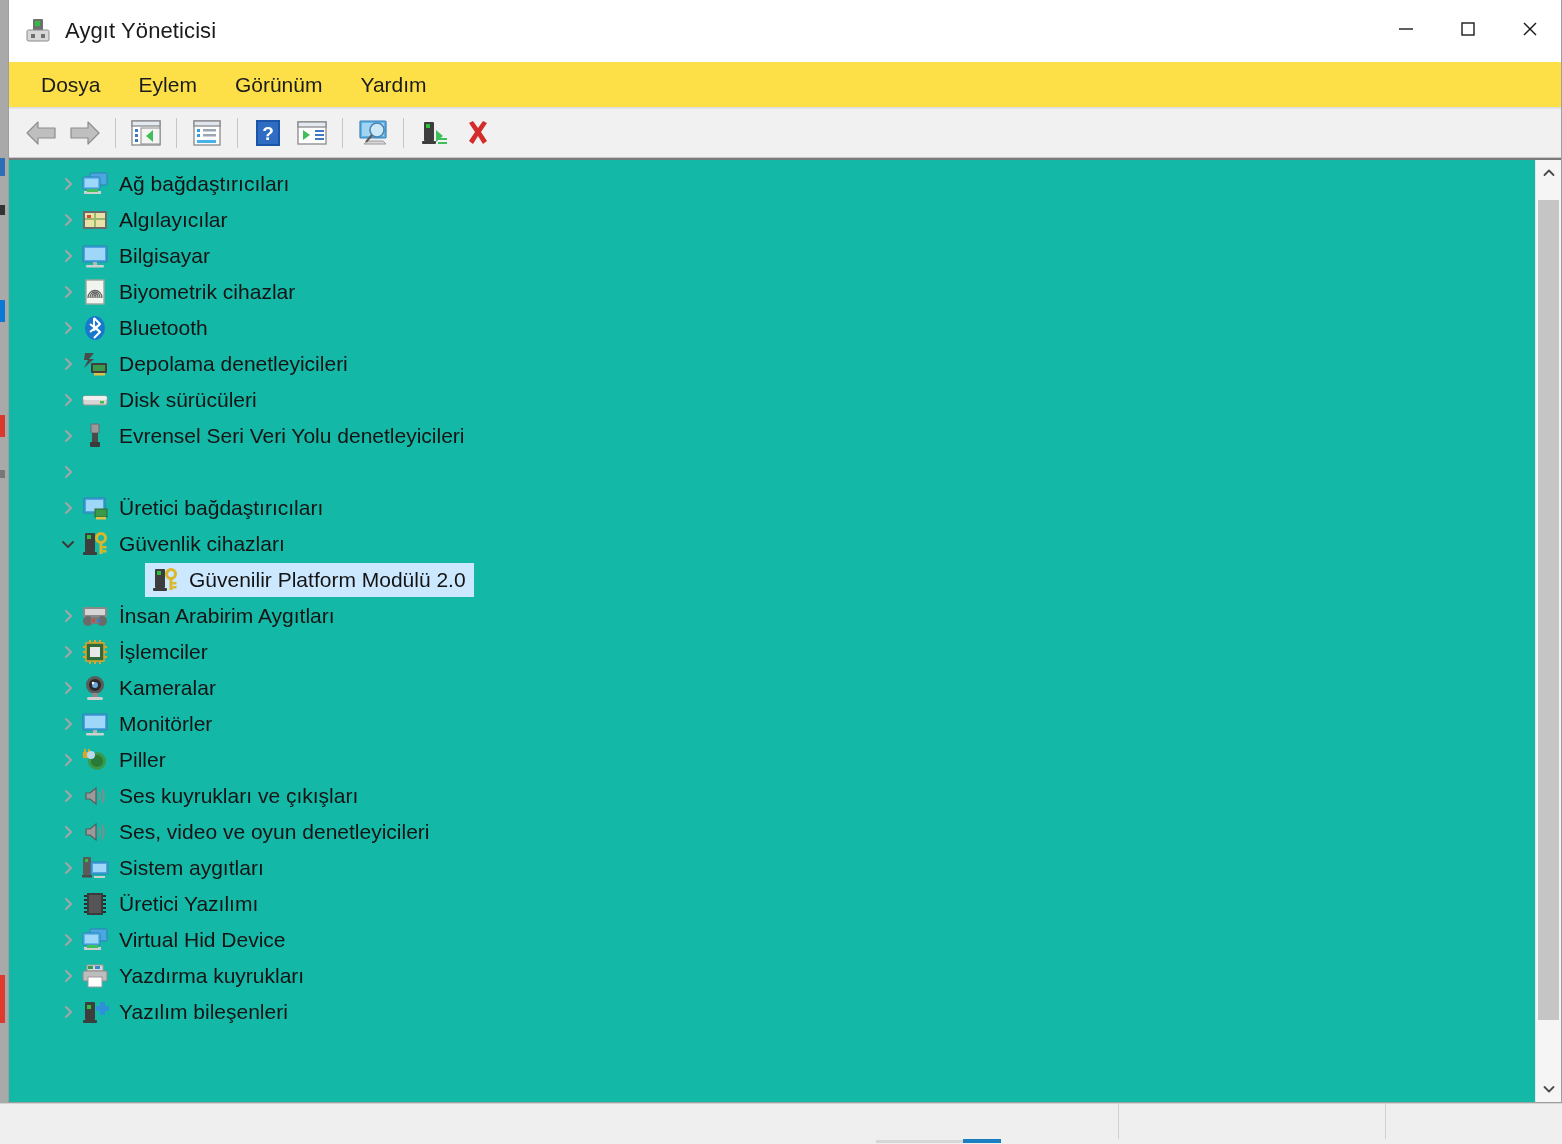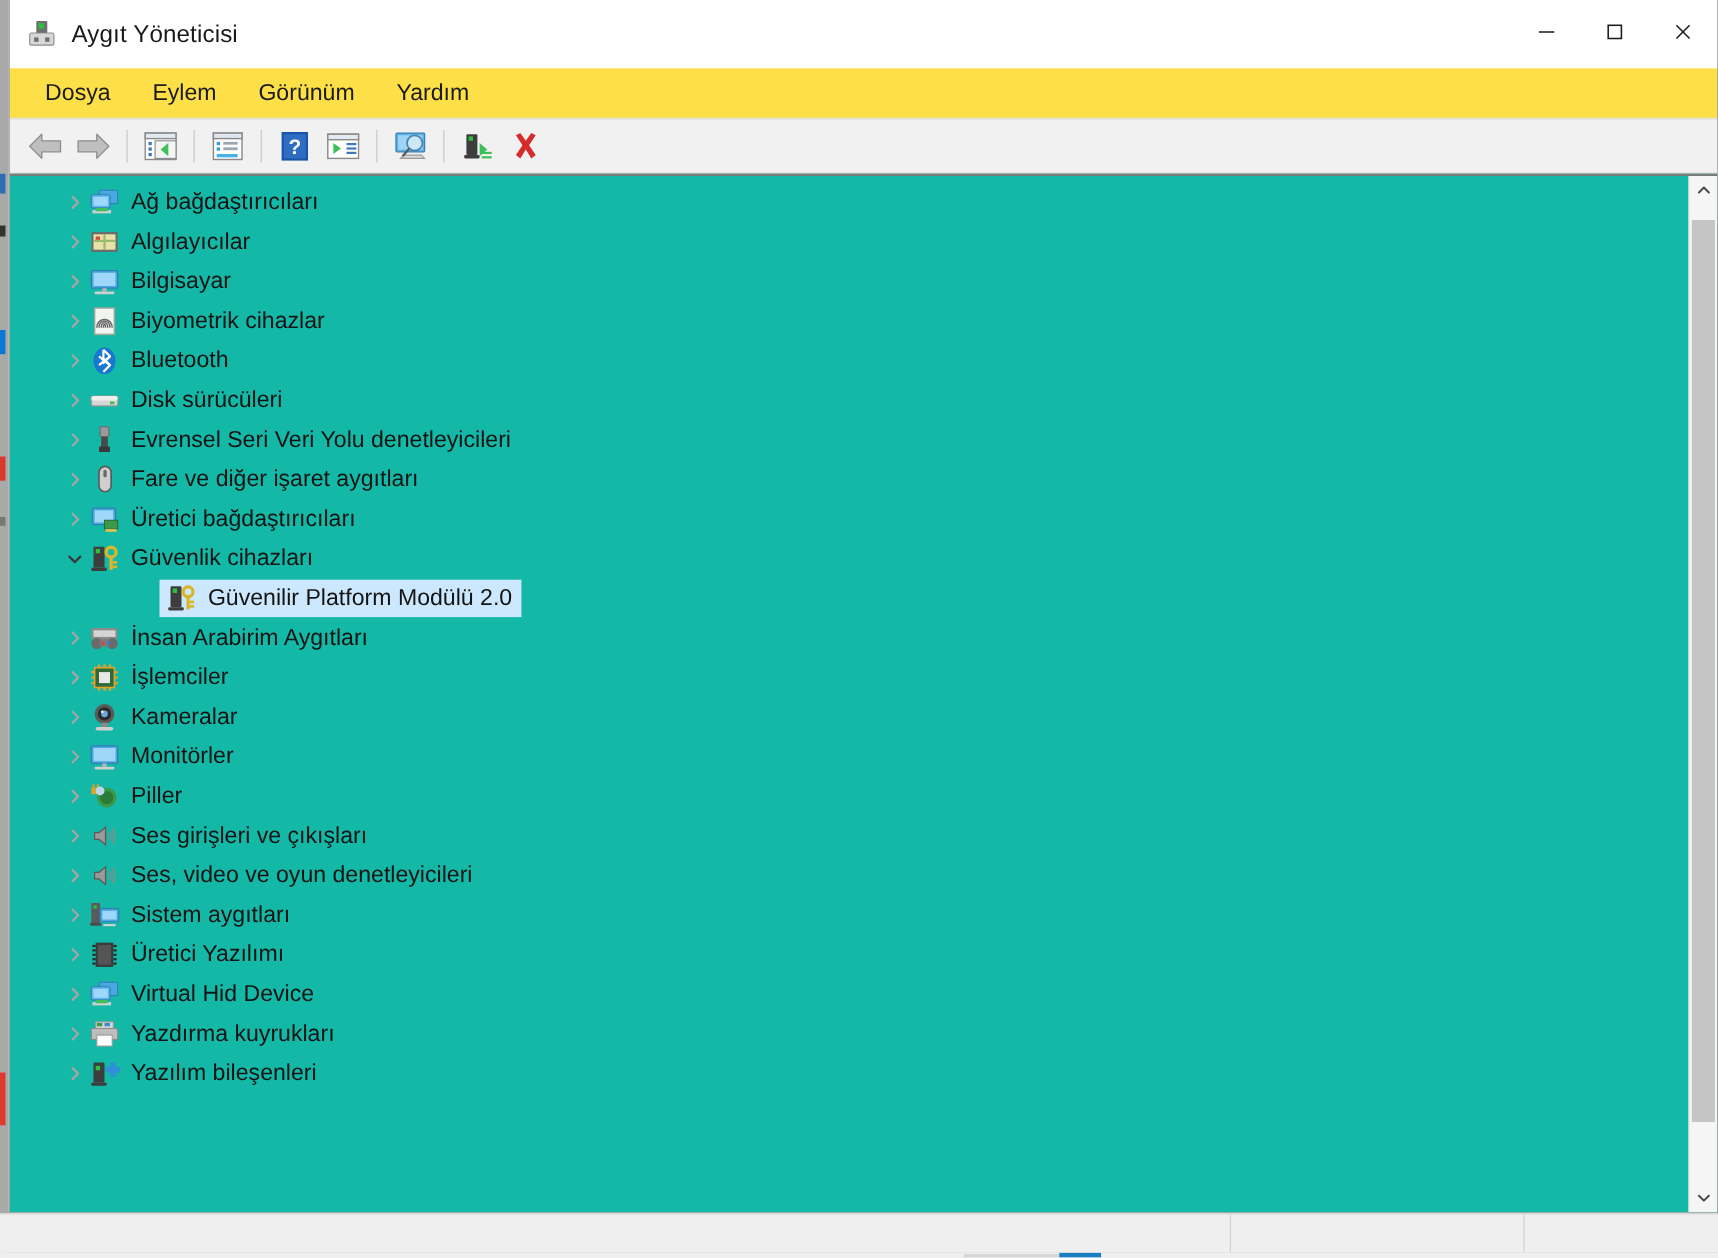--- a/index.html
+++ b/index.html
@@ -87,21 +87,21 @@
     overflow: hidden;
   }
   #tree {
     flex: 1 1 auto; position: relative; overflow: hidden;
     padding-top: 6px;
   }
   .row {
     height: 36px; display: flex; align-items: center;
     padding-left: 46px; cursor: default; white-space: nowrap;
   }
-  .row.child { padding-left: 72px; gap: 44px; }
+  .row.child { padding-left: 116px; }
   .chev {
     width: 26px; height: 26px; flex: 0 0 26px;
     display:flex; align-items:center; justify-content:center;
     color: #9a9a9a;
   }
   .chev svg { display:block; }
   .ricon { width: 28px; height: 28px; flex: 0 0 28px; margin-right: 10px; position: relative; }
   .rlabel { font-size: 21px; color: #141414; }
   .selwrap { display: flex; align-items: center; padding: 3px 8px 3px 0; }
   .row.selected .selwrap { background: #cce8ff; padding-left: 6px; margin-left: -6px; }
@@ -353,20 +353,36 @@
           </span>
         </div>
         <div class="row">
           <span class="chev">
             <svg width="16" height="16" viewBox="0 0 16 16">
               <path d="M6 3 L11 8 L6 13" fill="none" stroke="#a6a6a6" stroke-width="2" stroke-linecap="round" stroke-linejoin="round"></path>
             </svg>
           </span>
           <span class="selwrap">
             <span class="ricon"><svg width="28" height="28" viewBox="0 0 28 28">
+                <rect x="10" y="13" width="16" height="10" rx="1" fill="#3f3f3f"></rect>
+                <rect x="12" y="15" width="12" height="6" fill="#3a9a4a"></rect>
+                <rect x="13" y="23" width="11" height="2.5" fill="#e0c24a"></rect>
+                <path d="M4 3 L13 3 L8 9 L13 9 L3 18 L7 10 L3 10 Z" fill="#4a4a4a"></path>
+              </svg></span>
+            <span class="rlabel">Depolama denetleyicileri</span>
+          </span>
+        </div>
+        <div class="row">
+          <span class="chev">
+            <svg width="16" height="16" viewBox="0 0 16 16">
+              <path d="M6 3 L11 8 L6 13" fill="none" stroke="#a6a6a6" stroke-width="2" stroke-linecap="round" stroke-linejoin="round"></path>
+            </svg>
+          </span>
+          <span class="selwrap">
+            <span class="ricon"><svg width="28" height="28" viewBox="0 0 28 28">
                 <rect x="2" y="10" width="24" height="9" rx="2" fill="#d6d6d6" stroke="#9a9a9a" stroke-width="1"></rect>
                 <rect x="2" y="10" width="24" height="4" rx="2" fill="#efefef"></rect>
                 <rect x="19" y="15" width="4" height="2.5" fill="#3fbf3f"></rect>
               </svg></span>
             <span class="rlabel">Disk sürücüleri</span>
           </span>
         </div>
         <div class="row">
           <span class="chev">
             <svg width="16" height="16" viewBox="0 0 16 16">
@@ -380,27 +396,20 @@
                 <rect x="9" y="20" width="10" height="5" rx="1" fill="#3a3a3a"></rect>
               </svg></span>
             <span class="rlabel">Evrensel Seri Veri Yolu denetleyicileri</span>
           </span>
         </div>
         <div class="row">
           <span class="chev">
             <svg width="16" height="16" viewBox="0 0 16 16">
               <path d="M6 3 L11 8 L6 13" fill="none" stroke="#a6a6a6" stroke-width="2" stroke-linecap="round" stroke-linejoin="round"></path>
             </svg>
-          </span>
-          <span class="selwrap">
-            <span class="ricon"><svg width="28" height="28" viewBox="0 0 28 28">
-                <rect x="9" y="2" width="11" height="23" rx="5.5" fill="#cfcfcf" stroke="#5a5a5a" stroke-width="1.5"></rect>
-                <rect x="13" y="5" width="3" height="7" rx="1.5" fill="#6a6a6a"></rect>
-              </svg></span>
-            <span class="rlabel">Fare ve diğer işaret aygıtları</span>
           </span>
         </div>
         <div class="row">
           <span class="chev">
             <svg width="16" height="16" viewBox="0 0 16 16">
               <path d="M6 3 L11 8 L6 13" fill="none" stroke="#a6a6a6" stroke-width="2" stroke-linecap="round" stroke-linejoin="round"></path>
             </svg>
           </span>
           <span class="selwrap">
             <span class="ricon"><svg width="28" height="28" viewBox="0 0 28 28">
@@ -550,21 +559,21 @@
             <svg width="16" height="16" viewBox="0 0 16 16">
               <path d="M6 3 L11 8 L6 13" fill="none" stroke="#a6a6a6" stroke-width="2" stroke-linecap="round" stroke-linejoin="round"></path>
             </svg>
           </span>
           <span class="selwrap">
             <span class="ricon"><svg width="28" height="28" viewBox="0 0 28 28">
                 <path d="M5 11 L9 11 L15 6 L15 22 L9 17 L5 17 Z" fill="#9a9a9a" stroke="#5a5a5a" stroke-width="1.2"></path>
                 <path d="M18 10 Q20.5 14 18 18" fill="none" stroke="#8a8a8a" stroke-width="1.6"></path>
                 <path d="M21 7 Q25 14 21 21" fill="none" stroke="#8a8a8a" stroke-width="1.6"></path>
               </svg></span>
-            <span class="rlabel">Ses girişleri ve çıkışları</span>
+            <span class="rlabel">Ses kuyrukları ve çıkışları</span>
           </span>
         </div>
         <div class="row">
           <span class="chev">
             <svg width="16" height="16" viewBox="0 0 16 16">
               <path d="M6 3 L11 8 L6 13" fill="none" stroke="#a6a6a6" stroke-width="2" stroke-linecap="round" stroke-linejoin="round"></path>
             </svg>
           </span>
           <span class="selwrap">
             <span class="ricon"><svg width="28" height="28" viewBox="0 0 28 28">

